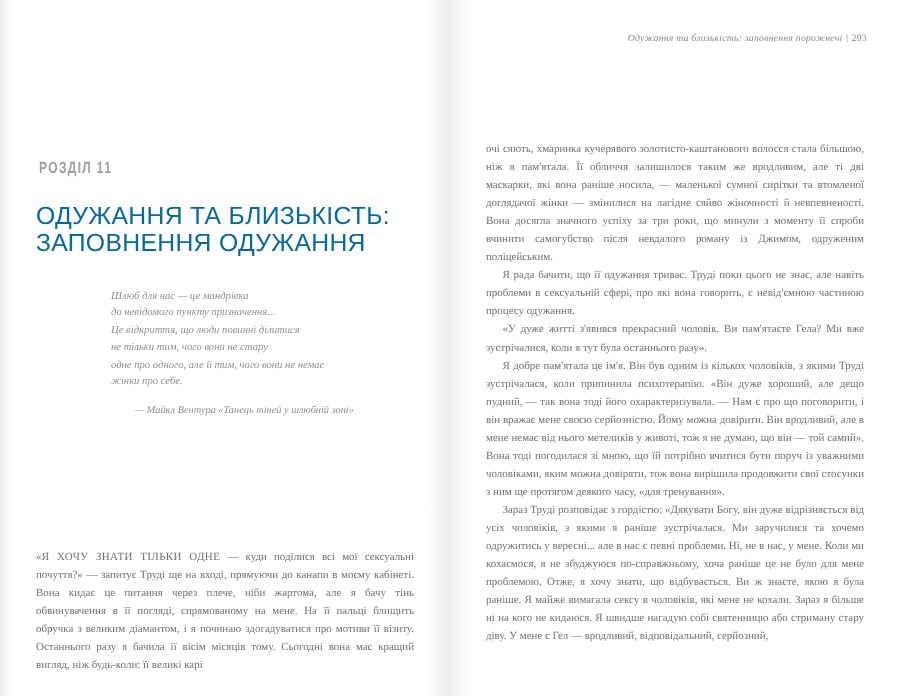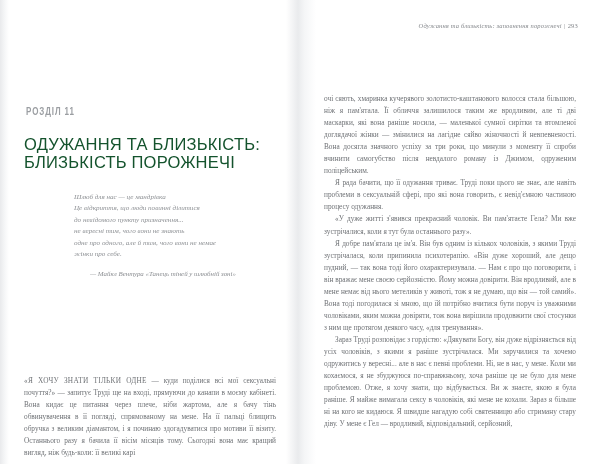--- a/index.html
+++ b/index.html
@@ -84,21 +84,21 @@
   .chapter-title {
     position: absolute;
     top: 115px;
     left: 24px;
     width: 252px;
     font-family: "Liberation Sans", "DejaVu Sans", sans-serif;
     font-weight: 300;
     font-size: 16.5px;
     line-height: 18px;
     letter-spacing: 0.2px;
-    color: #14532d;
+    color: #0369a1;
   }
   .chapter-title .line {
     display: block;
     white-space: nowrap;
   }
 
   
   .epigraph {
     position: absolute;
     top: 172px;
@@ -122,21 +122,21 @@
   
   .bodytext {
     position: absolute;
     font-size: 7.3px;
     line-height: 12.05px;
     color: #6e7175;
     text-align: justify;
     text-justify: inter-word;
   }
   .col-left {
-    top: 355px;
+    top: 345px;
     left: 24px;
     width: 252px;
   }
   .col-right {
     top: 56px;
     left: 24px;
     width: 252px;
     margin-top: 37px;
   }
   .bodytext p {
@@ -159,28 +159,28 @@
 <div id="spread">
 
   <div class="page-edge-left"></div>
 
   <div class="page page-left">
 
     <div class="chapter-number">РОЗДІЛ 11</div>
 
     <div class="chapter-title">
       <span class="line">ОДУЖАННЯ ТА БЛИЗЬКІСТЬ:</span>
-      <span class="line">БЛИЗЬКІСТЬ ПОРОЖНЕЧІ</span>
+      <span class="line">ЗАПОВНЕННЯ ОДУЖАННЯ</span>
     </div>
 
     <div class="epigraph">
       <span class="eline">Шлюб для нас — це мандрівка</span>
+      <span class="eline">до невідомого пункту призначення...</span>
       <span class="eline">Це відкриття, що люди повинні ділитися</span>
-      <span class="eline">до невідомого пункту призначення...</span>
-      <span class="eline">не вересні тим, чого вони не знають</span>
+      <span class="eline">не тільки тим, чого вони не стару</span>
       <span class="eline">одне про одного, але й тим, чого вони не немає</span>
       <span class="eline">жінки про себе.</span>
       <span class="epigraph-source">—  Майкл Вентура «Танець тіней у шлюбній зоні»</span>
     </div>
 
     <div class="bodytext col-left">
       <p><span class="smallcaps-open">«Я ХОЧУ ЗНАТИ ТІЛЬКИ ОДНЕ</span><span> — куди поділися всі мої сексуальні почуття?» — запитує Труді ще на вході, прямуючи до канапи в моєму кабінеті. Вона кидає це питання через плече, ніби жартома, але я бачу тінь обвинувачення в її погляді, спрямованому на мене. На її пальці блищить обручка з великим діамантом, і я починаю здогадуватися про мотиви її візиту. Останнього разу я бачила її вісім місяців тому. Сьогодні вона має кращий вигляд, ніж будь-коли: її великі карі</span></p>
     </div>
 
   </div>

